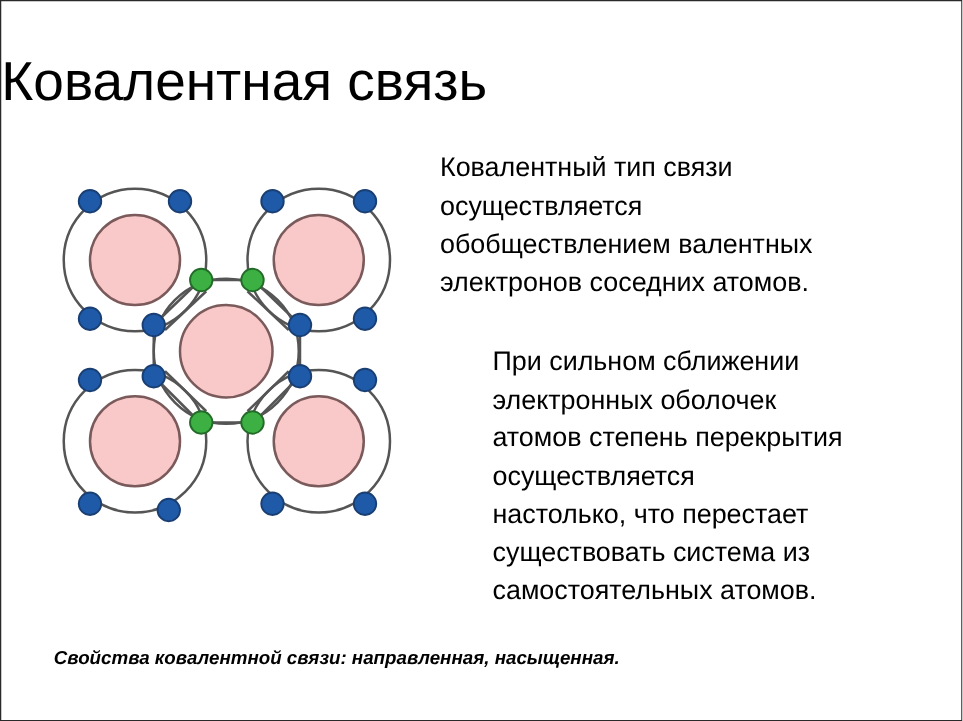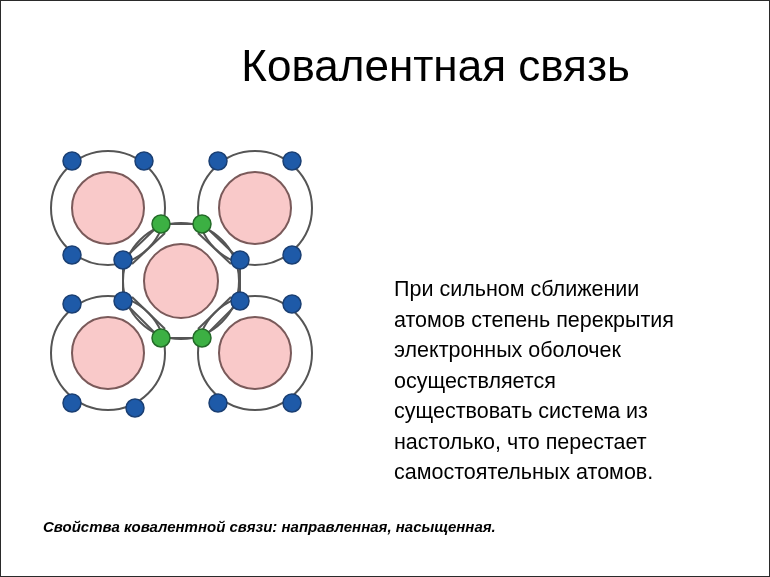--- a/index.html
+++ b/index.html
@@ -1,18 +1,18 @@
 <!DOCTYPE html>
 <html><head>
 <meta charset="utf-8">
 <style>
   html, body { margin:0; padding:0; background:#ffffff; }
   body { width:770px; height:577px; position:relative; overflow:hidden; font-family:"Liberation Sans", sans-serif; }
   .slide { position:absolute; left:0; top:0; width:768px; height:575px; border:1px solid #2a2a2a; background:#fff; }
-  .title { position:absolute; left:0; width:629px; top:40px; text-align:right; font-size:44px; color:#000; font-family:"Liberation Sans", sans-serif; letter-spacing:0px; }
+  .title { position:absolute; left:0; width:629px; top:40px; text-align:left; font-size:44px; color:#000; font-family:"Liberation Sans", sans-serif; letter-spacing:0px; }
   .para { position:absolute; left:351px; font-size:21.5px; line-height:30.5px; color:#000; font-family:"Liberation Sans", sans-serif; }
   .para div { white-space:nowrap; }
   .p1 { top:118px; }
   .p2 { top:273px;margin-left:42px; }
   .footer { position:absolute; left:42px; top:517px; font-size:15px; font-weight:bold; font-style:italic; color:#000; font-family:"Liberation Sans", sans-serif; white-space:nowrap; }
   svg.diagram { position:absolute; left:0; top:0; }
 </style>
 </head>
 <body>
 
@@ -69,25 +69,31 @@
       <circle cx="239" cy="300" r="9"></circle>
     </g>
     <g fill="#3cb043" stroke="#236b28" stroke-width="1.5">
       <circle cx="160" cy="223" r="9"></circle>
       <circle cx="201" cy="223" r="9"></circle>
       <circle cx="160" cy="337" r="9"></circle>
       <circle cx="201" cy="337" r="9"></circle>
     </g>
   </svg>
 
+  <div class="para p1">
+    <div>Ковалентный тип связи</div>
+    <div>осуществляется</div>
+    <div>обобществлением валентных</div>
+    <div>электронов соседних атомов.</div>
+  </div>
 
   <div class="para p2">
     <div>При сильном сближении</div>
+    <div>электронных оболочек</div>
     <div>атомов степень перекрытия</div>
-    <div>электронных оболочек</div>
     <div>осуществляется</div>
+    <div>настолько, что перестает</div>
     <div>существовать система из</div>
-    <div>настолько, что перестает</div>
     <div>самостоятельных атомов.</div>
   </div>
 
   <div class="footer">Свойства ковалентной связи: направленная, насыщенная.</div>
 </div>
 
 </body></html>

